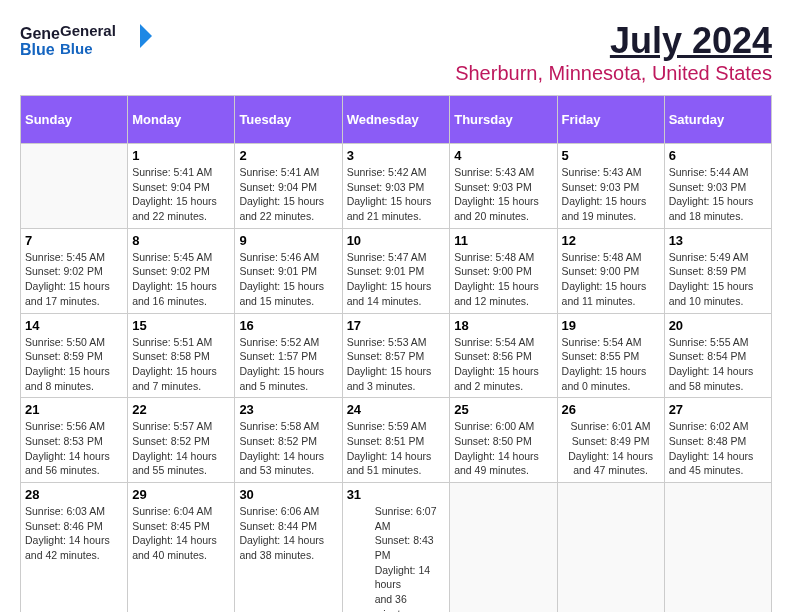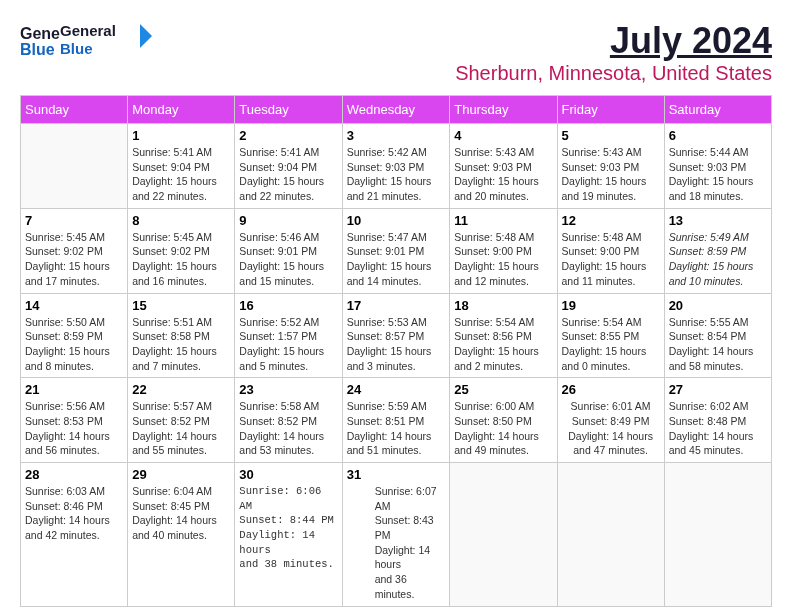--- a/index.html
+++ b/index.html
@@ -34,26 +34,26 @@
       font-size: 20px;
       font-weight: normal;
       color: #be185d;
     }
     .calendar {
       width: 100%;
       border-collapse: collapse;
       font-size: 11px;
     }
     .calendar th {
-      background: #d946ef;
+      background: #8b5cf6;
       color: #fff;
-      padding: 6px 4px;
+      padding: 16px 4px;
       text-align: left;
       font-size: 13px;
-      font-weight: normal;
+      font-weight: bold;
       border: 1px solid #ccc;
     }
     .calendar td {
       border: 1px solid #ccc;
       vertical-align: top;
       padding: 4px;
       width: 108px;
       min-height: 80px;
       background: #fff;
     }
@@ -196,21 +196,21 @@
         </td>
         <td>
           <div class="day-num">12</div>
           <div class="day-info" style="white-space: pre-line;">Sunrise: 5:48 AM
 Sunset: 9:00 PM
 Daylight: 15 hours
 and 11 minutes.</div>
         </td>
         <td>
           <div class="day-num">13</div>
-          <div class="day-info" style="white-space: pre-line; font-style: italic;">Sunrise: 5:49 AM
+          <div class="day-info" style="white-space: pre-line;">Sunrise: 5:49 AM
 Sunset: 8:59 PM
 Daylight: 15 hours
 and 10 minutes.</div>
         </td>
       </tr>
       <tr>
         <td>
           <div class="day-num">14</div>
           <div class="day-info" style="white-space: pre-line;">Sunrise: 5:50 AM
 Sunset: 8:59 PM
@@ -321,21 +321,21 @@
         </td>
         <td>
           <div class="day-num">29</div>
           <div class="day-info" style="white-space: pre-line;">Sunrise: 6:04 AM
 Sunset: 8:45 PM
 Daylight: 14 hours
 and 40 minutes.</div>
         </td>
         <td>
           <div class="day-num">30</div>
-          <div class="day-info" style="white-space: pre-line; font-family: Liberation Mono, monospace;">Sunrise: 6:06 AM
+          <div class="day-info" style="white-space: pre-line;">Sunrise: 6:06 AM
 Sunset: 8:44 PM
 Daylight: 14 hours
 and 38 minutes.</div>
         </td>
         <td>
           <div class="day-num">31</div>
           <div class="day-info" style="white-space: pre-line; margin-left: 28px;">Sunrise: 6:07 AM
 Sunset: 8:43 PM
 Daylight: 14 hours
 and 36 minutes.</div>

